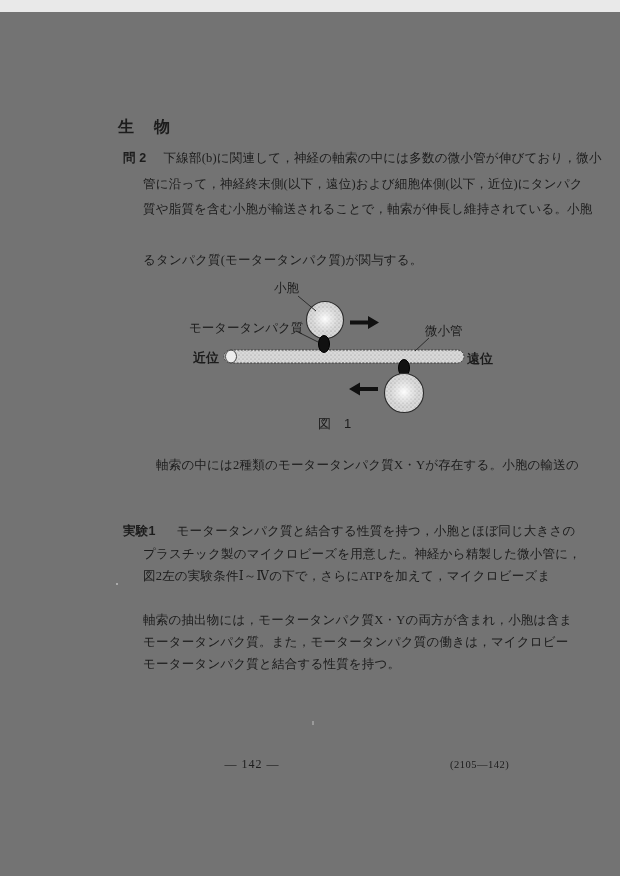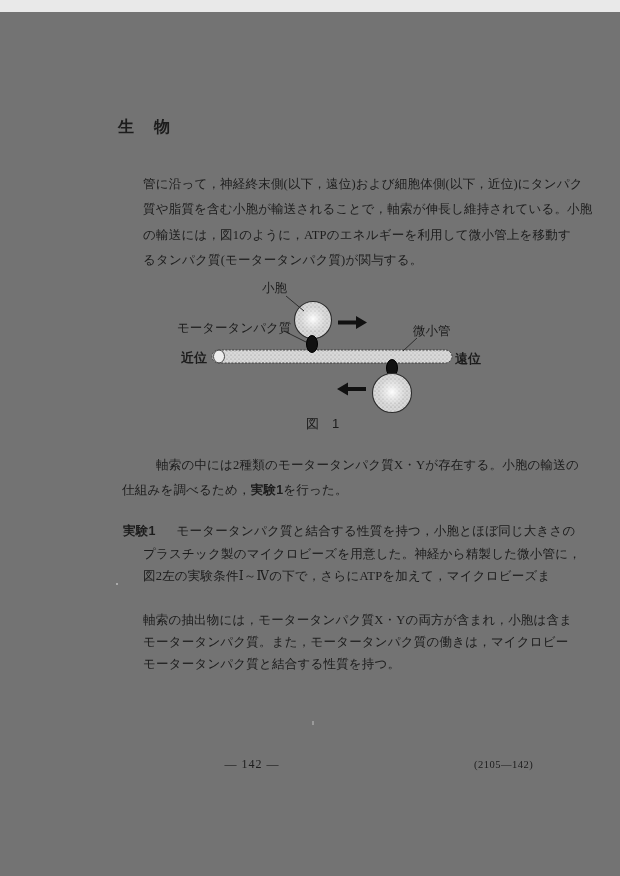--- a/index.html
+++ b/index.html
@@ -6,36 +6,36 @@
   .sheet{
     position:relative;width:620px;height:876px;background:#737373;
     font-family:"Liberation Serif","DejaVu Serif",serif;color:#1c1c1c;
     overflow:hidden;margin:12px auto;
   }
   .line{position:absolute;white-space:nowrap;font-size:12.5px;line-height:15px;letter-spacing:0.2px;}
   .gothic{font-family:"Liberation Sans","DejaVu Sans",sans-serif;font-weight:bold;}
   .page-title{position:absolute;left:118px;top:105px;font-size:16px;letter-spacing:2px;}
   .hang-label{display:inline-block;}
   .footer-page{position:absolute;left:0;top:745px;width:504px;text-align:center;font-size:12px;letter-spacing:1px;}
-  .footer-code{position:absolute;left:474px;top:747px;font-size:10.5px;letter-spacing:0.5px;}
-  .figure{position:absolute;left:170px;top:262px;width:322px;height:162px;}
+  .footer-code{position:absolute;left:450px;top:747px;font-size:10.5px;letter-spacing:0.5px;}
+  .figure{position:absolute;left:182px;top:262px;width:322px;height:162px;}
   svg text{font-family:"Liberation Sans","DejaVu Sans",sans-serif;fill:#1c1c1c;}
   .speck{position:absolute;left:312px;top:709px;width:2px;height:4px;background:#9a9a9a;}
   .speck2{position:absolute;left:116px;top:571px;width:2px;height:2px;background:#bdbdbd;border-radius:50%;}
 </style>
 </head>
 <body>
 
 <div class="sheet">
 
   <div class="page-title gothic">生　物</div>
 
+  <div class="line" style="left:123px;top:139px"><span class="gothic hang-label">問 2</span><span style="display:inline-block;width:17px"></span><span>下線部(b)に関連して，神経の軸索の中には多数の微小管が伸びており，微小</span></div>
   <div class="line" style="left:143px;top:165px">管に沿って，神経終末側(以下，遠位)および細胞体側(以下，近位)にタンパク</div>
   <div class="line" style="left:143px;top:190px">質や脂質を含む小胞が輸送されることで，軸索が伸長し維持されている。小胞</div>
-  <div class="line" style="left:143px;top:216px">の輸送には，図1のように，ATPのエネルギーを利用して微小管上を移動す</div>
   <div class="line" style="left:143px;top:241px">るタンパク質(モータータンパク質)が関与する。</div>
 
   <div class="figure">
     <svg width="322" height="162" viewBox="0 0 322 162">
       <defs>
         <pattern id="stip" width="4" height="4" patternUnits="userSpaceOnUse">
           <rect width="4" height="4" fill="#d9d9d9"></rect>
           <circle cx="1" cy="1" r="0.6" fill="#8f8f8f"></circle>
           <circle cx="3" cy="3" r="0.5" fill="#a3a3a3"></circle>
         </pattern>
@@ -68,21 +68,20 @@
       <text x="7" y="58" font-size="12.5">モータータンパク質</text>
       <text x="243" y="61" font-size="12.5">微小管</text>
       <text x="11" y="88" font-size="13" font-weight="bold">近位</text>
       <text x="285" y="89" font-size="13" font-weight="bold">遠位</text>
 
       <text x="136" y="154" font-size="13" font-family="Liberation Serif, serif">図　1</text>
     </svg>
   </div>
 
   <div class="line" style="left:156px;top:446px">軸索の中には2種類のモータータンパク質X・Yが存在する。小胞の輸送の</div>
-  <div class="line" style="left:122px;top:471px"><span>仕組みを調べるため，</span><span class="gothic">実験1</span><span>を行った。</span></div>
 
   <div class="line" style="left:123px;top:512px"><span class="gothic hang-label">実験1</span><span style="display:inline-block;width:21px"></span><span>モータータンパク質と結合する性質を持つ，小胞とほぼ同じ大きさの</span></div>
   <div class="line" style="left:143px;top:535px">プラスチック製のマイクロビーズを用意した。神経から精製した微小管に，</div>
   <div class="line" style="left:143px;top:557px">図2左の実験条件Ⅰ～Ⅳの下で，さらにATPを加えて，マイクロビーズま</div>
   <div class="line" style="left:143px;top:601px">軸索の抽出物には，モータータンパク質X・Yの両方が含まれ，小胞は含ま</div>
   <div class="line" style="left:143px;top:623px">モータータンパク質。また，モータータンパク質の働きは，マイクロビー</div>
   <div class="line" style="left:143px;top:645px">モータータンパク質と結合する性質を持つ。</div>
 
   <div class="speck"></div>
   <div class="speck2"></div>

